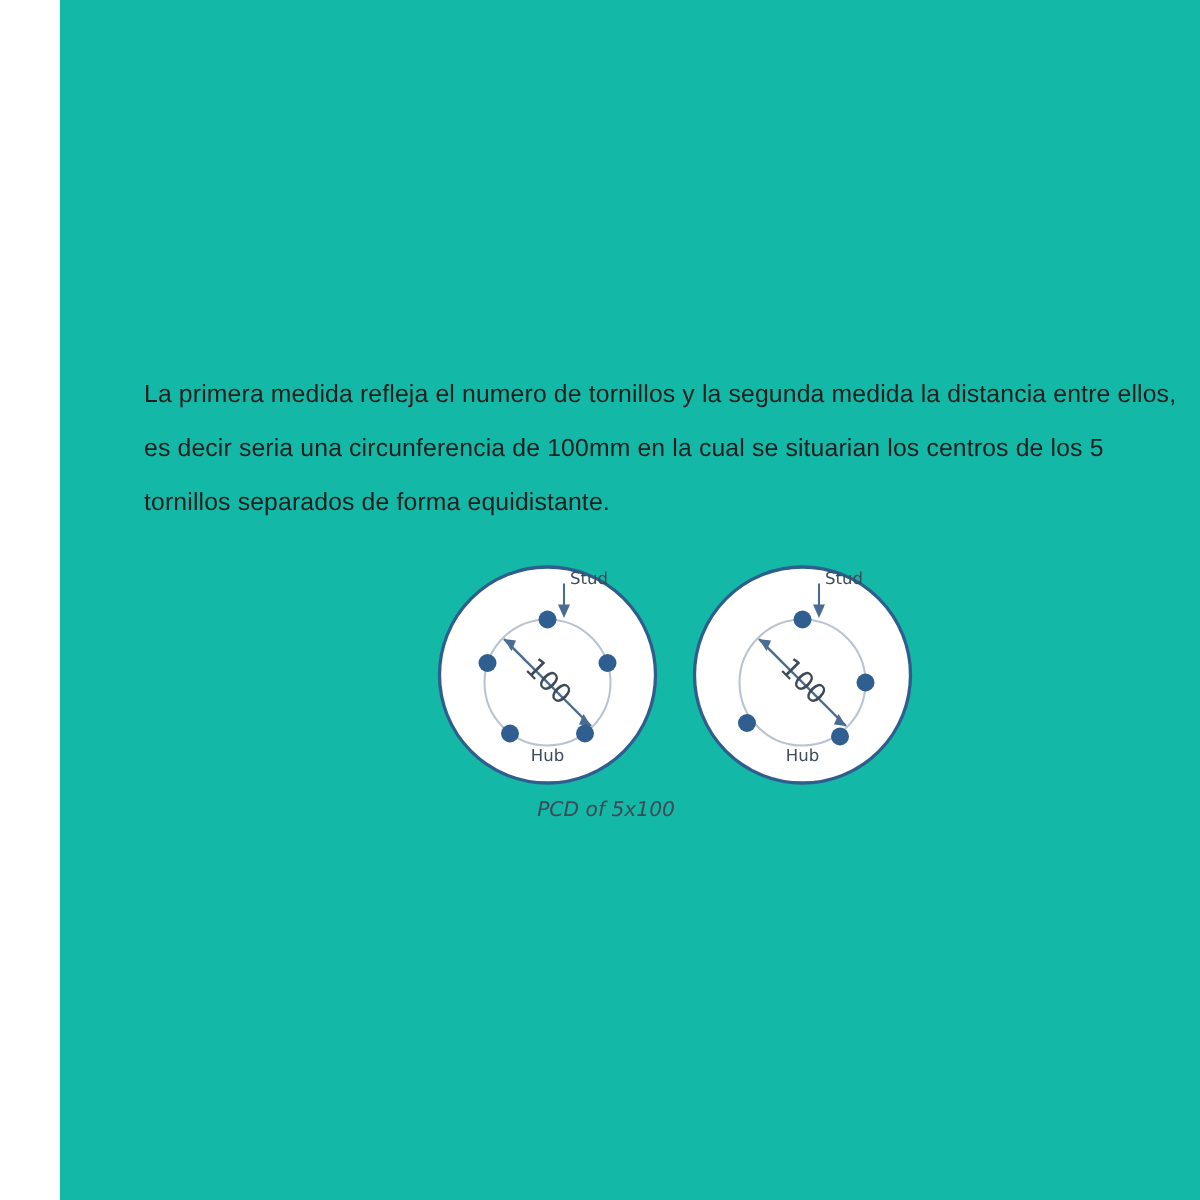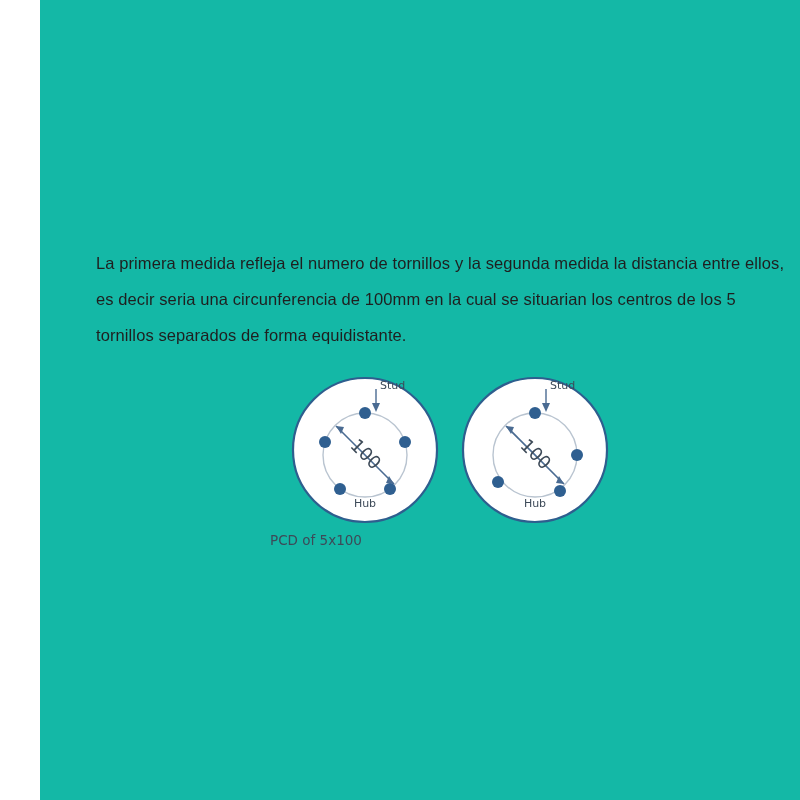--- a/index.html
+++ b/index.html
@@ -43,24 +43,25 @@
   }
   .caption-row {
     position: absolute;
     left: 230px;
     top: 532px;
     width: 360px;
     display: flex;
   }
   .caption {
     width: 180px;
-    text-align: left;
+    text-align: right;
     font-size: 13.5px;
     color: #3d4a58;
     font-family: "DejaVu Sans", sans-serif;
+    font-style: italic;
   }
 </style>
 </head>
 <body>
 
 <div class="page">
 
   <p class="paragraph">La primera medida refleja el numero de tornillos y la segunda medida la distancia entre ellos, es decir seria una circunferencia de 100mm en la cual se situarian los centros de los 5 tornillos separados de forma equidistante.</p>
 
   <div class="figure">

